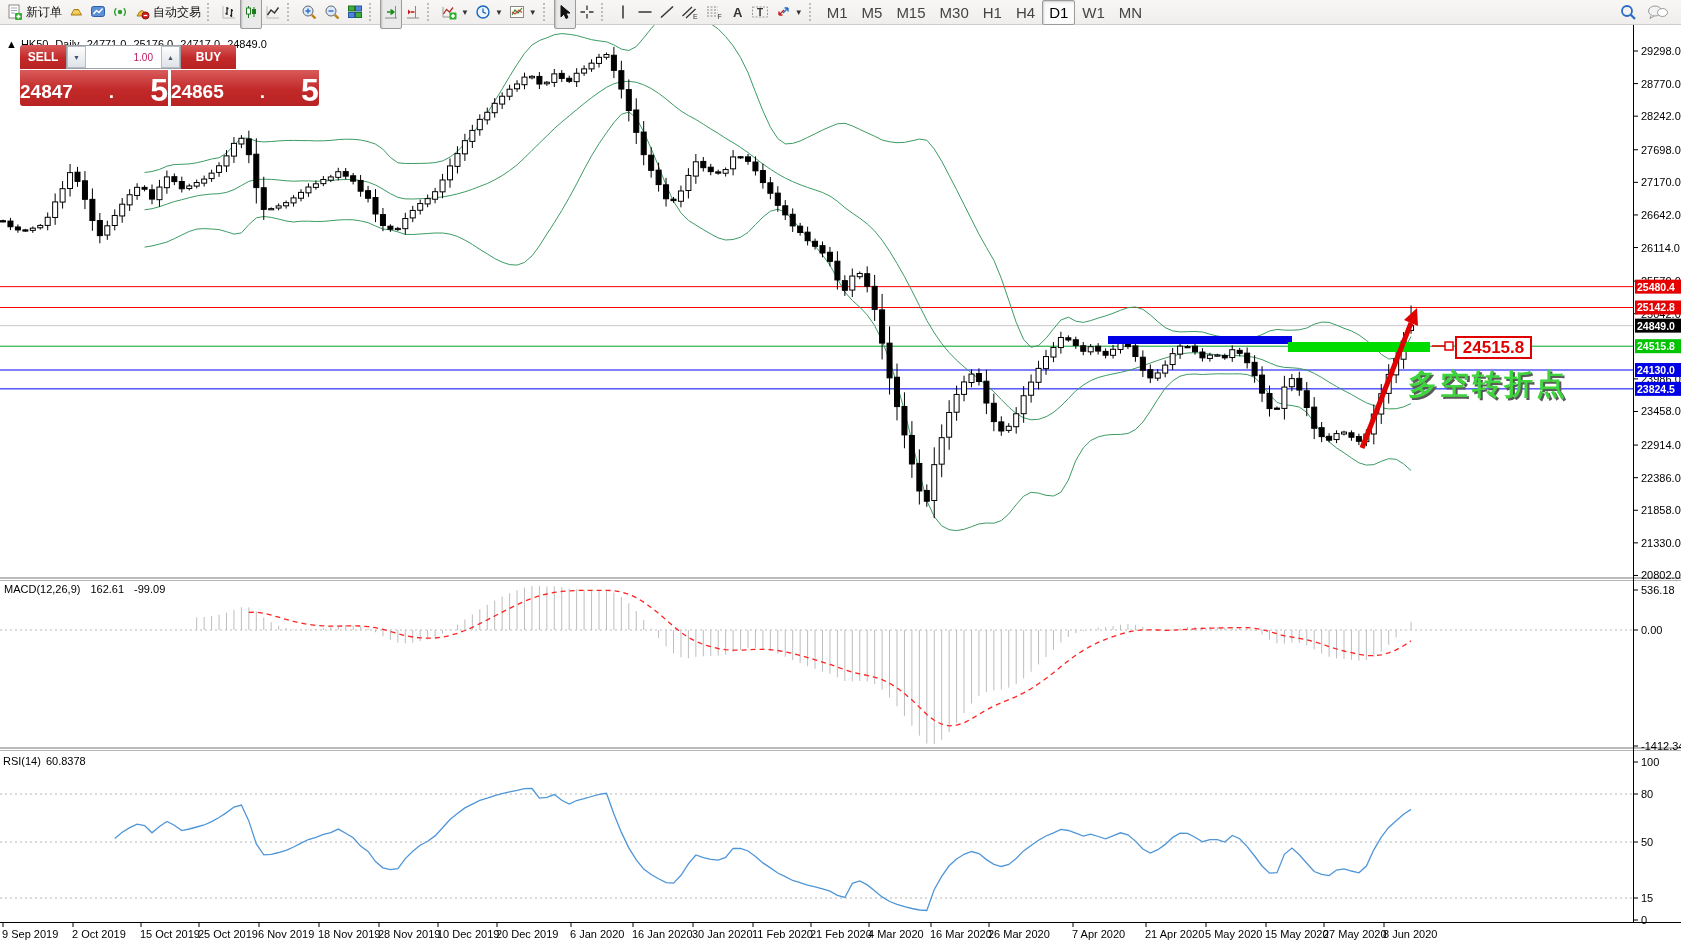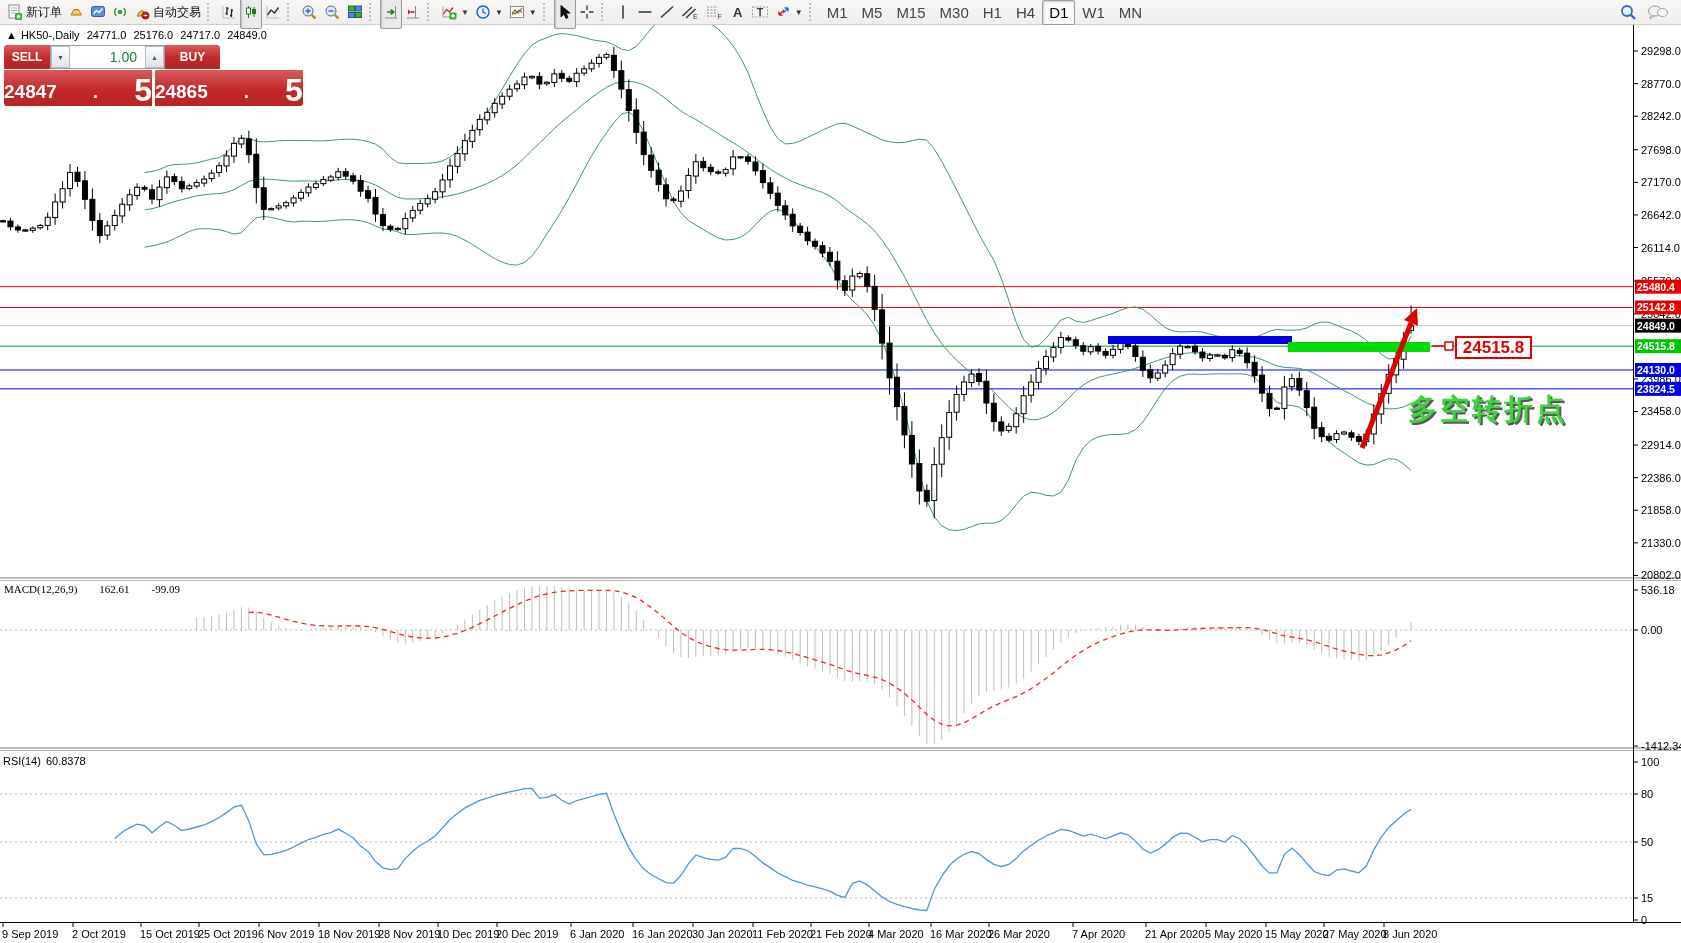--- a/index.html
+++ b/index.html
@@ -20,53 +20,53 @@
   .caret { font-size:8px; color:#333; margin-left:1px; }
   .tf { font-size:15px; color:#444; padding:3px 6px; border:1px solid transparent; border-radius:2px; }
   .tf.active { border:1px solid #9b9b9b; background:#fbfbfb;
     box-shadow:inset 1px 1px 2px rgba(0,0,0,.18); color:#000; }
   #tb-right { margin-left:auto; display:flex; align-items:center; gap:10px; padding-right:8px; }
 
   
   #chart-svg { position:absolute; left:0; top:25px; z-index:1; }
   .overlay { position:absolute; z-index:5; }
 
-  #symbol-title { left:6px; top:29px; font-size:11px; color:#000; z-index:6; }
+  #symbol-title { left:6px; top:38px; font-size:11px; color:#000; z-index:6; }
   #symbol-title span { margin-right:4px; }
 
   
-  #oneclick { left:4px; top:45px; width:216px; z-index:8; }
+  #oneclick { left:20px; top:45px; width:216px; z-index:8; }
   #oc-row1 { display:flex; height:24px; }
   .oc-red { background:linear-gradient(#d95b5b,#c22929 55%,#b92323);
     color:#fff; display:flex; align-items:center; justify-content:center; }
   #oc-sell { width:46px; border-radius:3px 0 0 0; font-size:12px; font-weight:bold; }
   #oc-buy  { flex:1; border-radius:0 3px 0 0; font-size:12px; font-weight:bold; }
   #oc-spin { width:115px; background:#fff; border:1px solid #9aa0a6; display:flex; }
   .spin-btn { width:19px; background:linear-gradient(#fdfdfd,#dfe3e8); border:1px solid #b6bcc4;
     display:flex; align-items:center; justify-content:center; font-size:7px; color:#44546a; }
   #oc-vol { flex:1; display:flex; align-items:center; justify-content:flex-end;
-    padding-right:8px; font-size:14px; color:#15803d; background:#fff; }
+    padding-right:8px; font-size:10px; color:#be185d; background:#fff; }
   #oc-row2 { display:flex; height:36px; margin-top:1px; gap:3px; }
   .oc-price { flex:1; display:flex; align-items:flex-end; justify-content:center;
     padding-bottom:2px;gap:36px; }
   #oc-price-sell { border-radius:0 0 0 3px; }
   #oc-price-buy  { border-radius:0 0 3px 0; }
   .p-main { font-size:19px; font-weight:bold; line-height:1; padding-bottom:3px; }
   .p-dot  { font-size:19px; font-weight:bold; line-height:1; padding-bottom:3px; }
   .p-frac { font-size:32px; font-weight:bold; line-height:0.85; }
 
   #macd-label { left:4px; top:583px; font-size:11px; color:#000; }
-  #macd-label span { margin-right:22px;font-family:Liberation Serif, serif; }
+  #macd-label span { margin-right:10px; }
   #rsi-label { left:3px; top:755px; font-size:11px; color:#000; }
   #rsi-label span { margin-right:5px; }
 
   #callout { left:1455px; top:336px; width:77px; height:23px; background:#fff;
     border:2px solid #e00000; color:#e00000; font-size:17px; font-weight:bold;
     display:flex; align-items:center; justify-content:center; z-index:6; }
-  #cn-note { left:1408px; top:390px; font-size:29px; font-weight:bold; color:#3ed43e;
+  #cn-note { left:1408px; top:365px; font-size:29px; font-weight:bold; color:#3ed43e;
     letter-spacing:3px; text-shadow:2px 2px 0 #5a5a5a; z-index:6; white-space:nowrap; }
 
   svg text { font-family:"Liberation Sans", sans-serif; }
 </style>
 </head>
 <body>
 
 <div id="app">
 
   <div id="toolbar">

